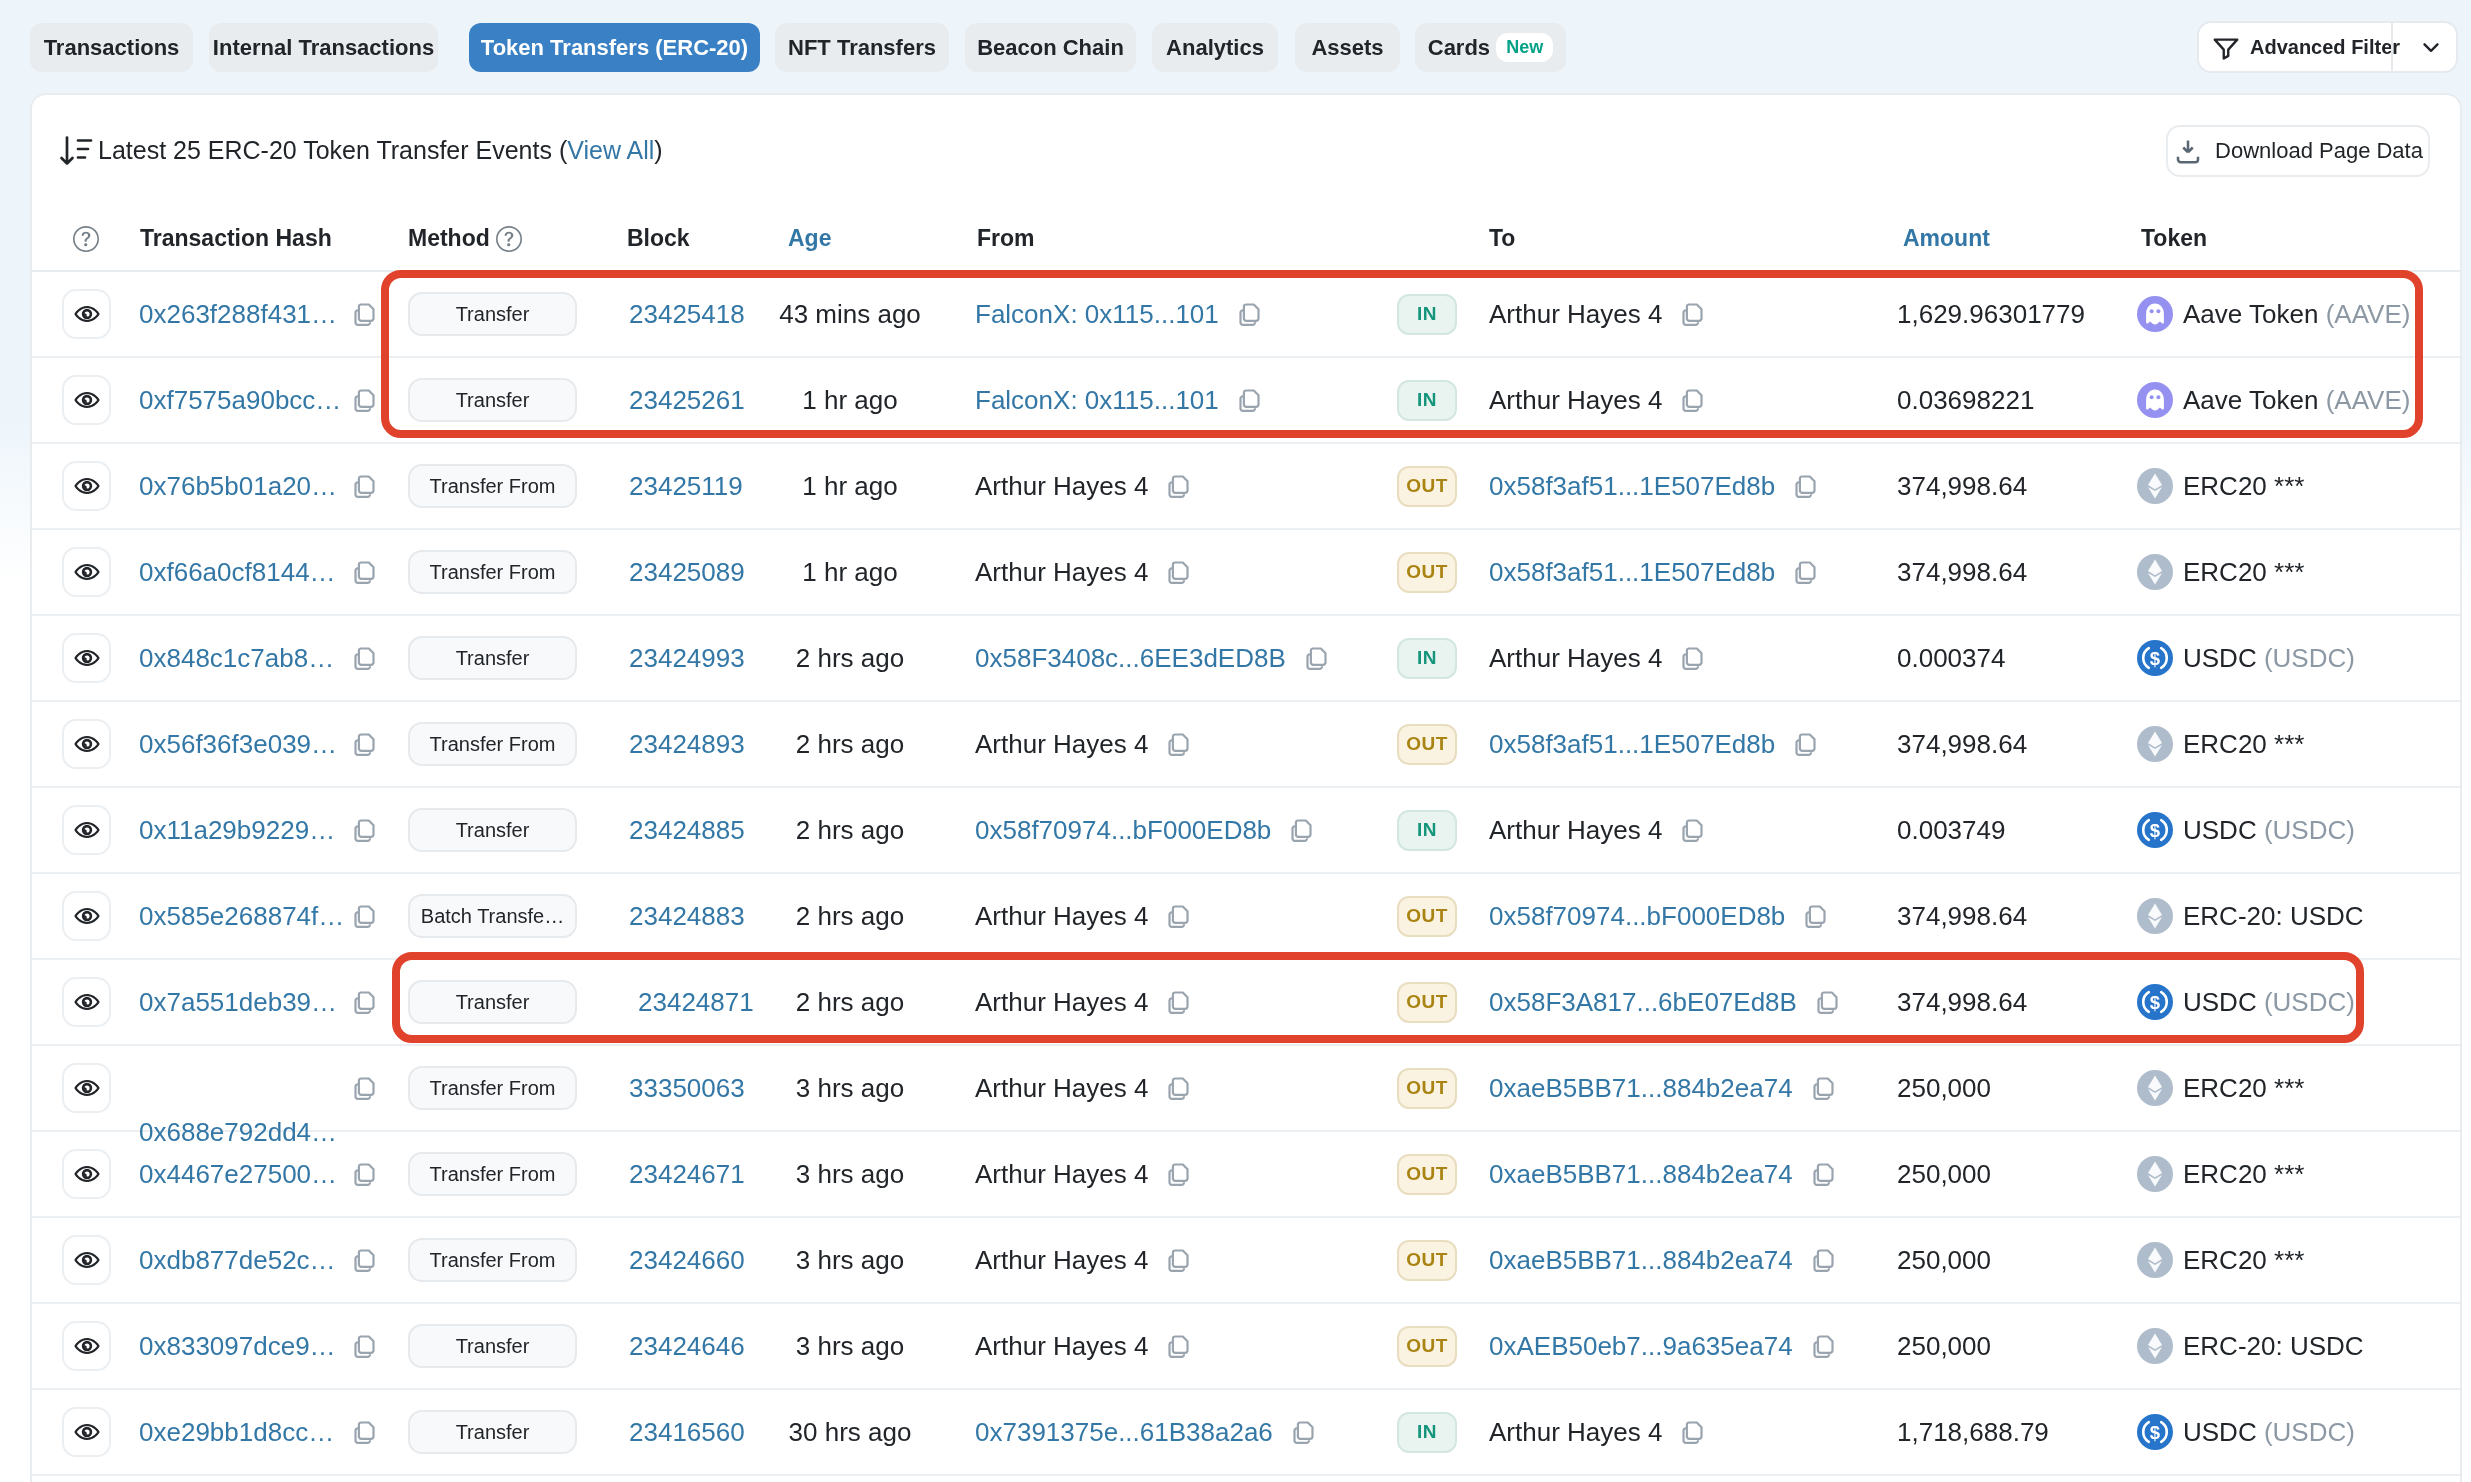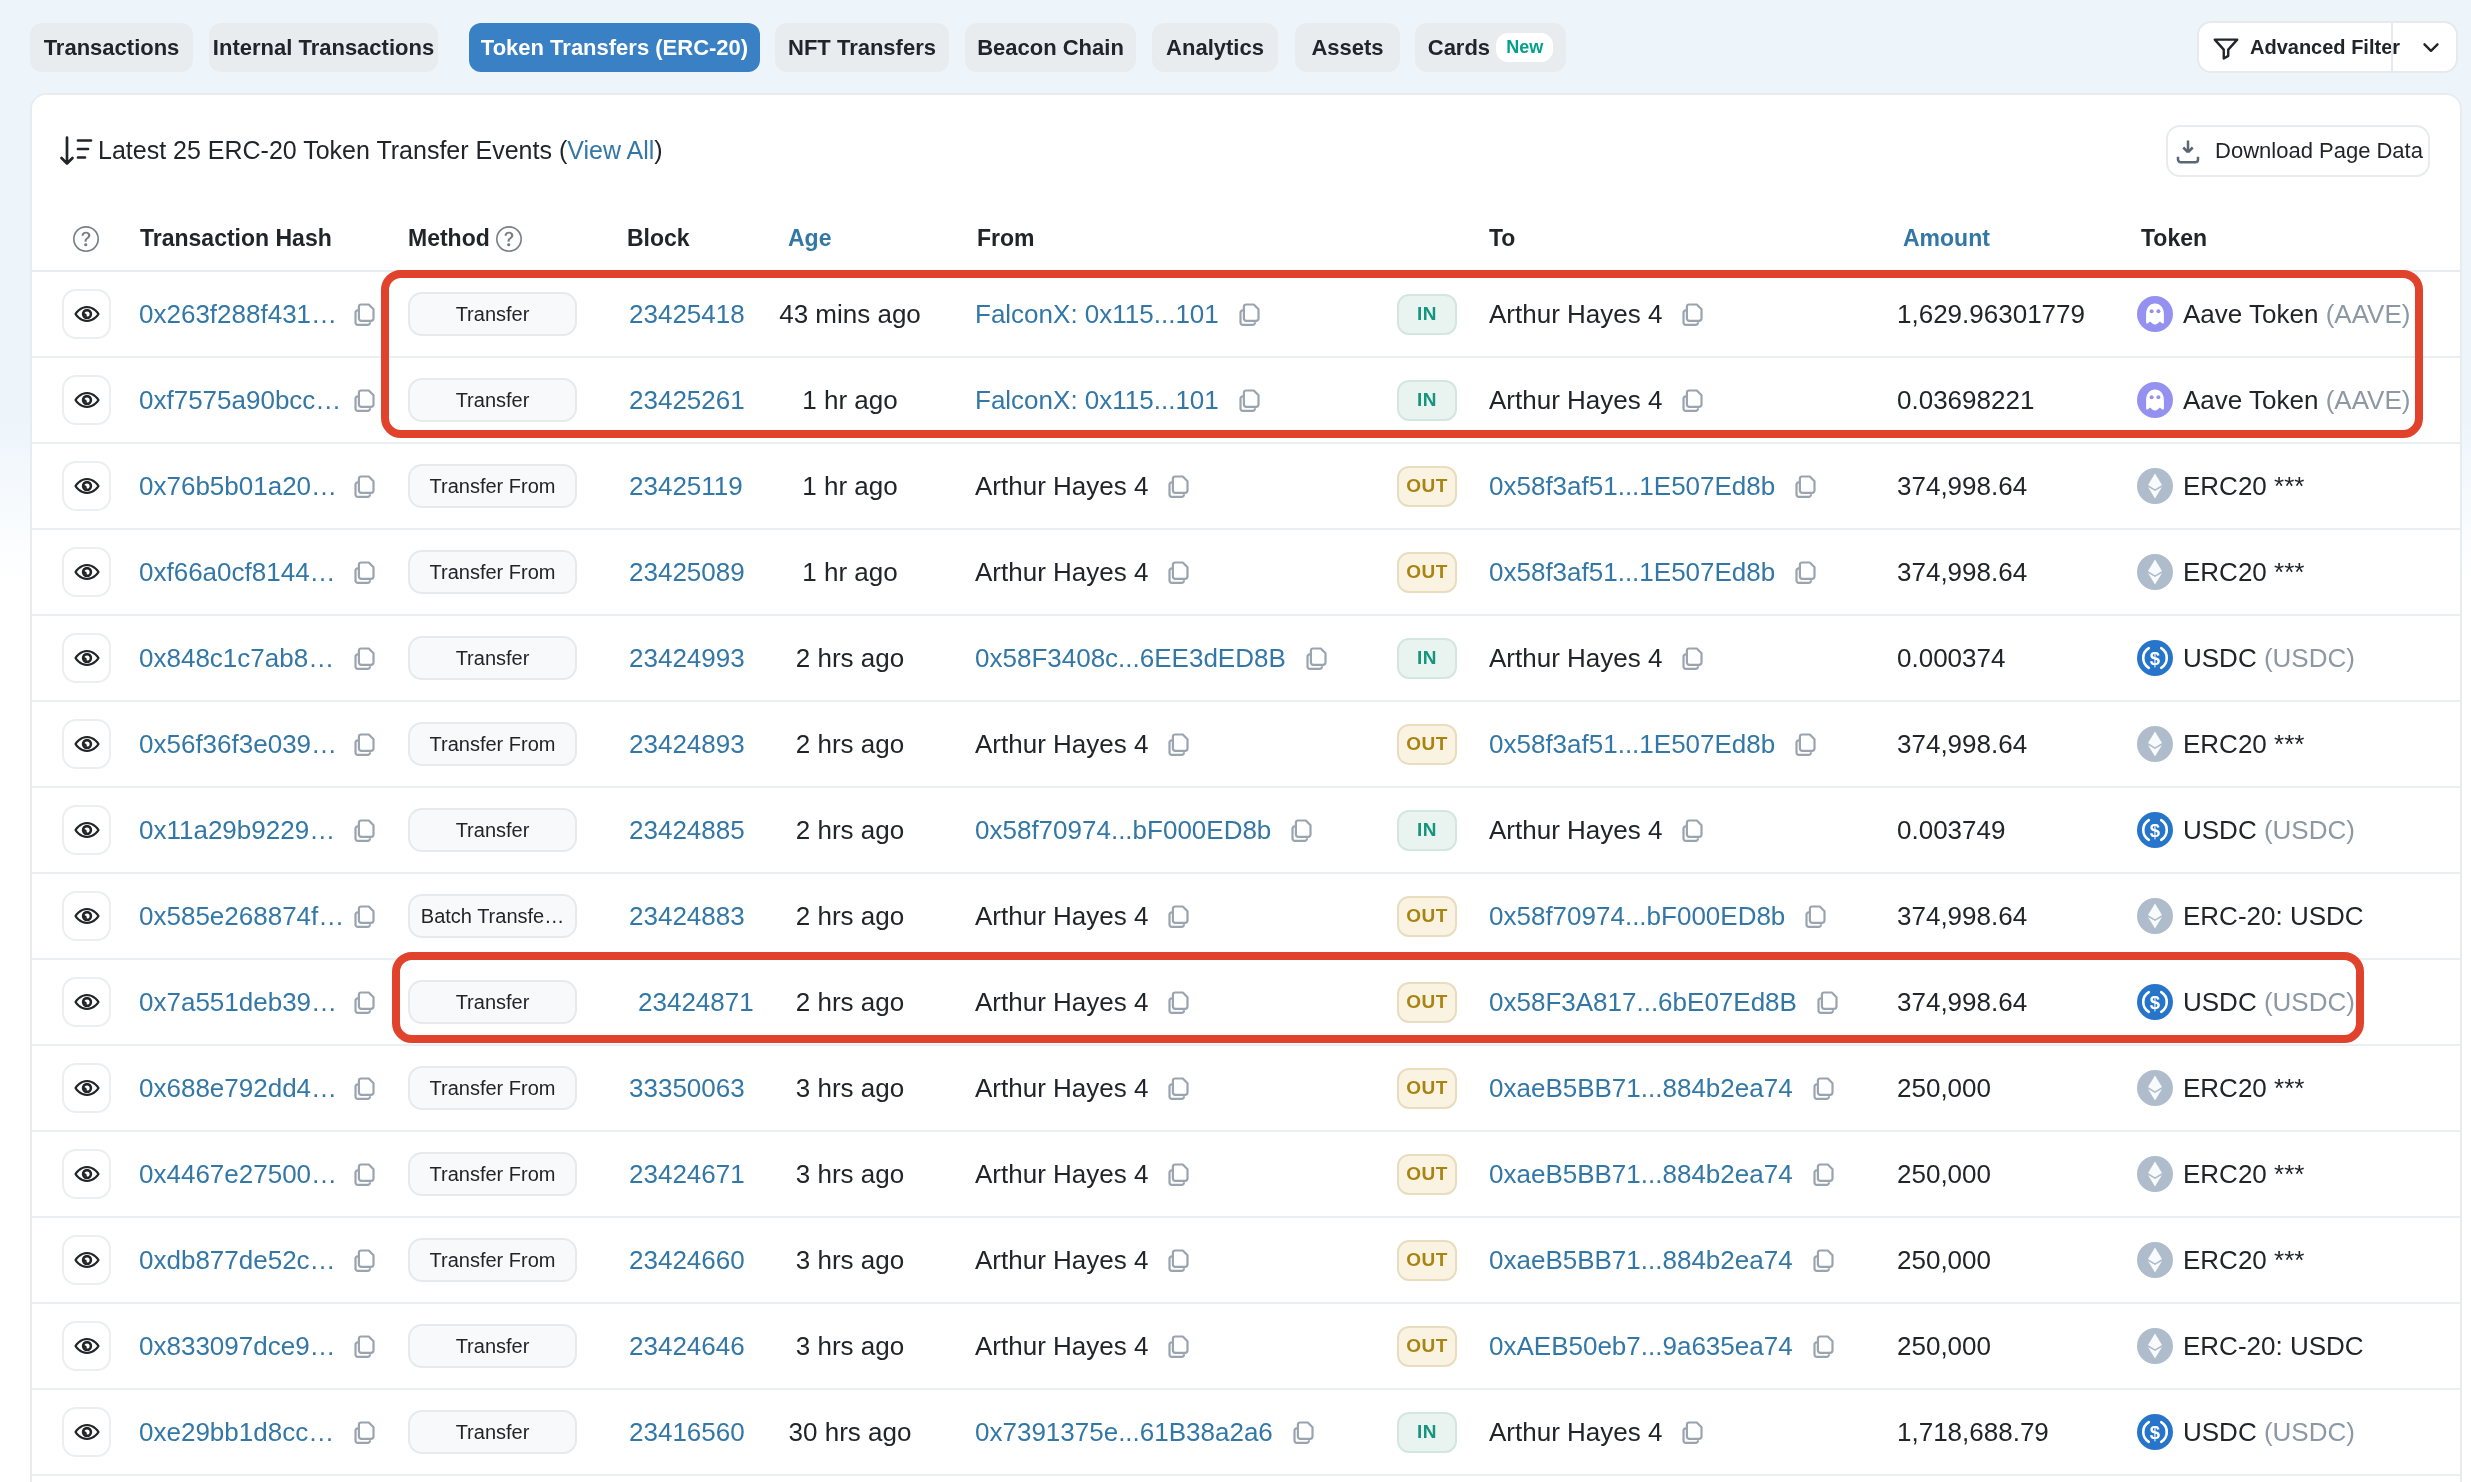--- a/index.html
+++ b/index.html
@@ -651,21 +651,21 @@
 <div class="row">
         <div class="cell" style="left:30px;">
           <span class="eyebtn">
             <svg width="26" height="22" viewBox="0 0 26 22">
               <path d="M1.5 11s4.2-7 11.5-7 11.5 7 11.5 7-4.2 7-11.5 7S1.5 11 1.5 11z" fill="none" stroke="#212529" stroke-width="2.2" stroke-linejoin="round"></path>
               <circle cx="13" cy="11" r="3.9" fill="none" stroke="#212529" stroke-width="2.6"></circle>
               <path d="M13 14.2a3.2 3.2 0 0 1-3-4.3l2.4 1z" fill="#212529"></path>
             </svg>
           </span>
         </div>
-        <div class="cell" style="left:107px;">
+        <div class="cell" style="left:107px;margin-top:44px;">
           <a class="lnk">0x688e792dd4…</a>
         </div>
         <div class="cell" style="left:320px;">
           <svg width="25" height="27" viewBox="0 0 25 27" fill="none" stroke="#9aa4af" stroke-width="2.2" stroke-linejoin="round">
             <path d="M9.2 3.5h7.6l4.7 4.7v9.3a2.3 2.3 0 0 1-2.3 2.3h-10a2.3 2.3 0 0 1-2.3-2.3V5.8a2.3 2.3 0 0 1 2.3-2.3z"></path>
             <path d="M6.2 9.3h-.4a2.3 2.3 0 0 0-2.3 2.3v10a2.3 2.3 0 0 0 2.3 2.3h9.9a2.3 2.3 0 0 0 2.3-2.3v-.4"></path>
           </svg>
         </div>
         <div class="cell" style="left:376px;">
           <span class="pill">Transfer From</span>

